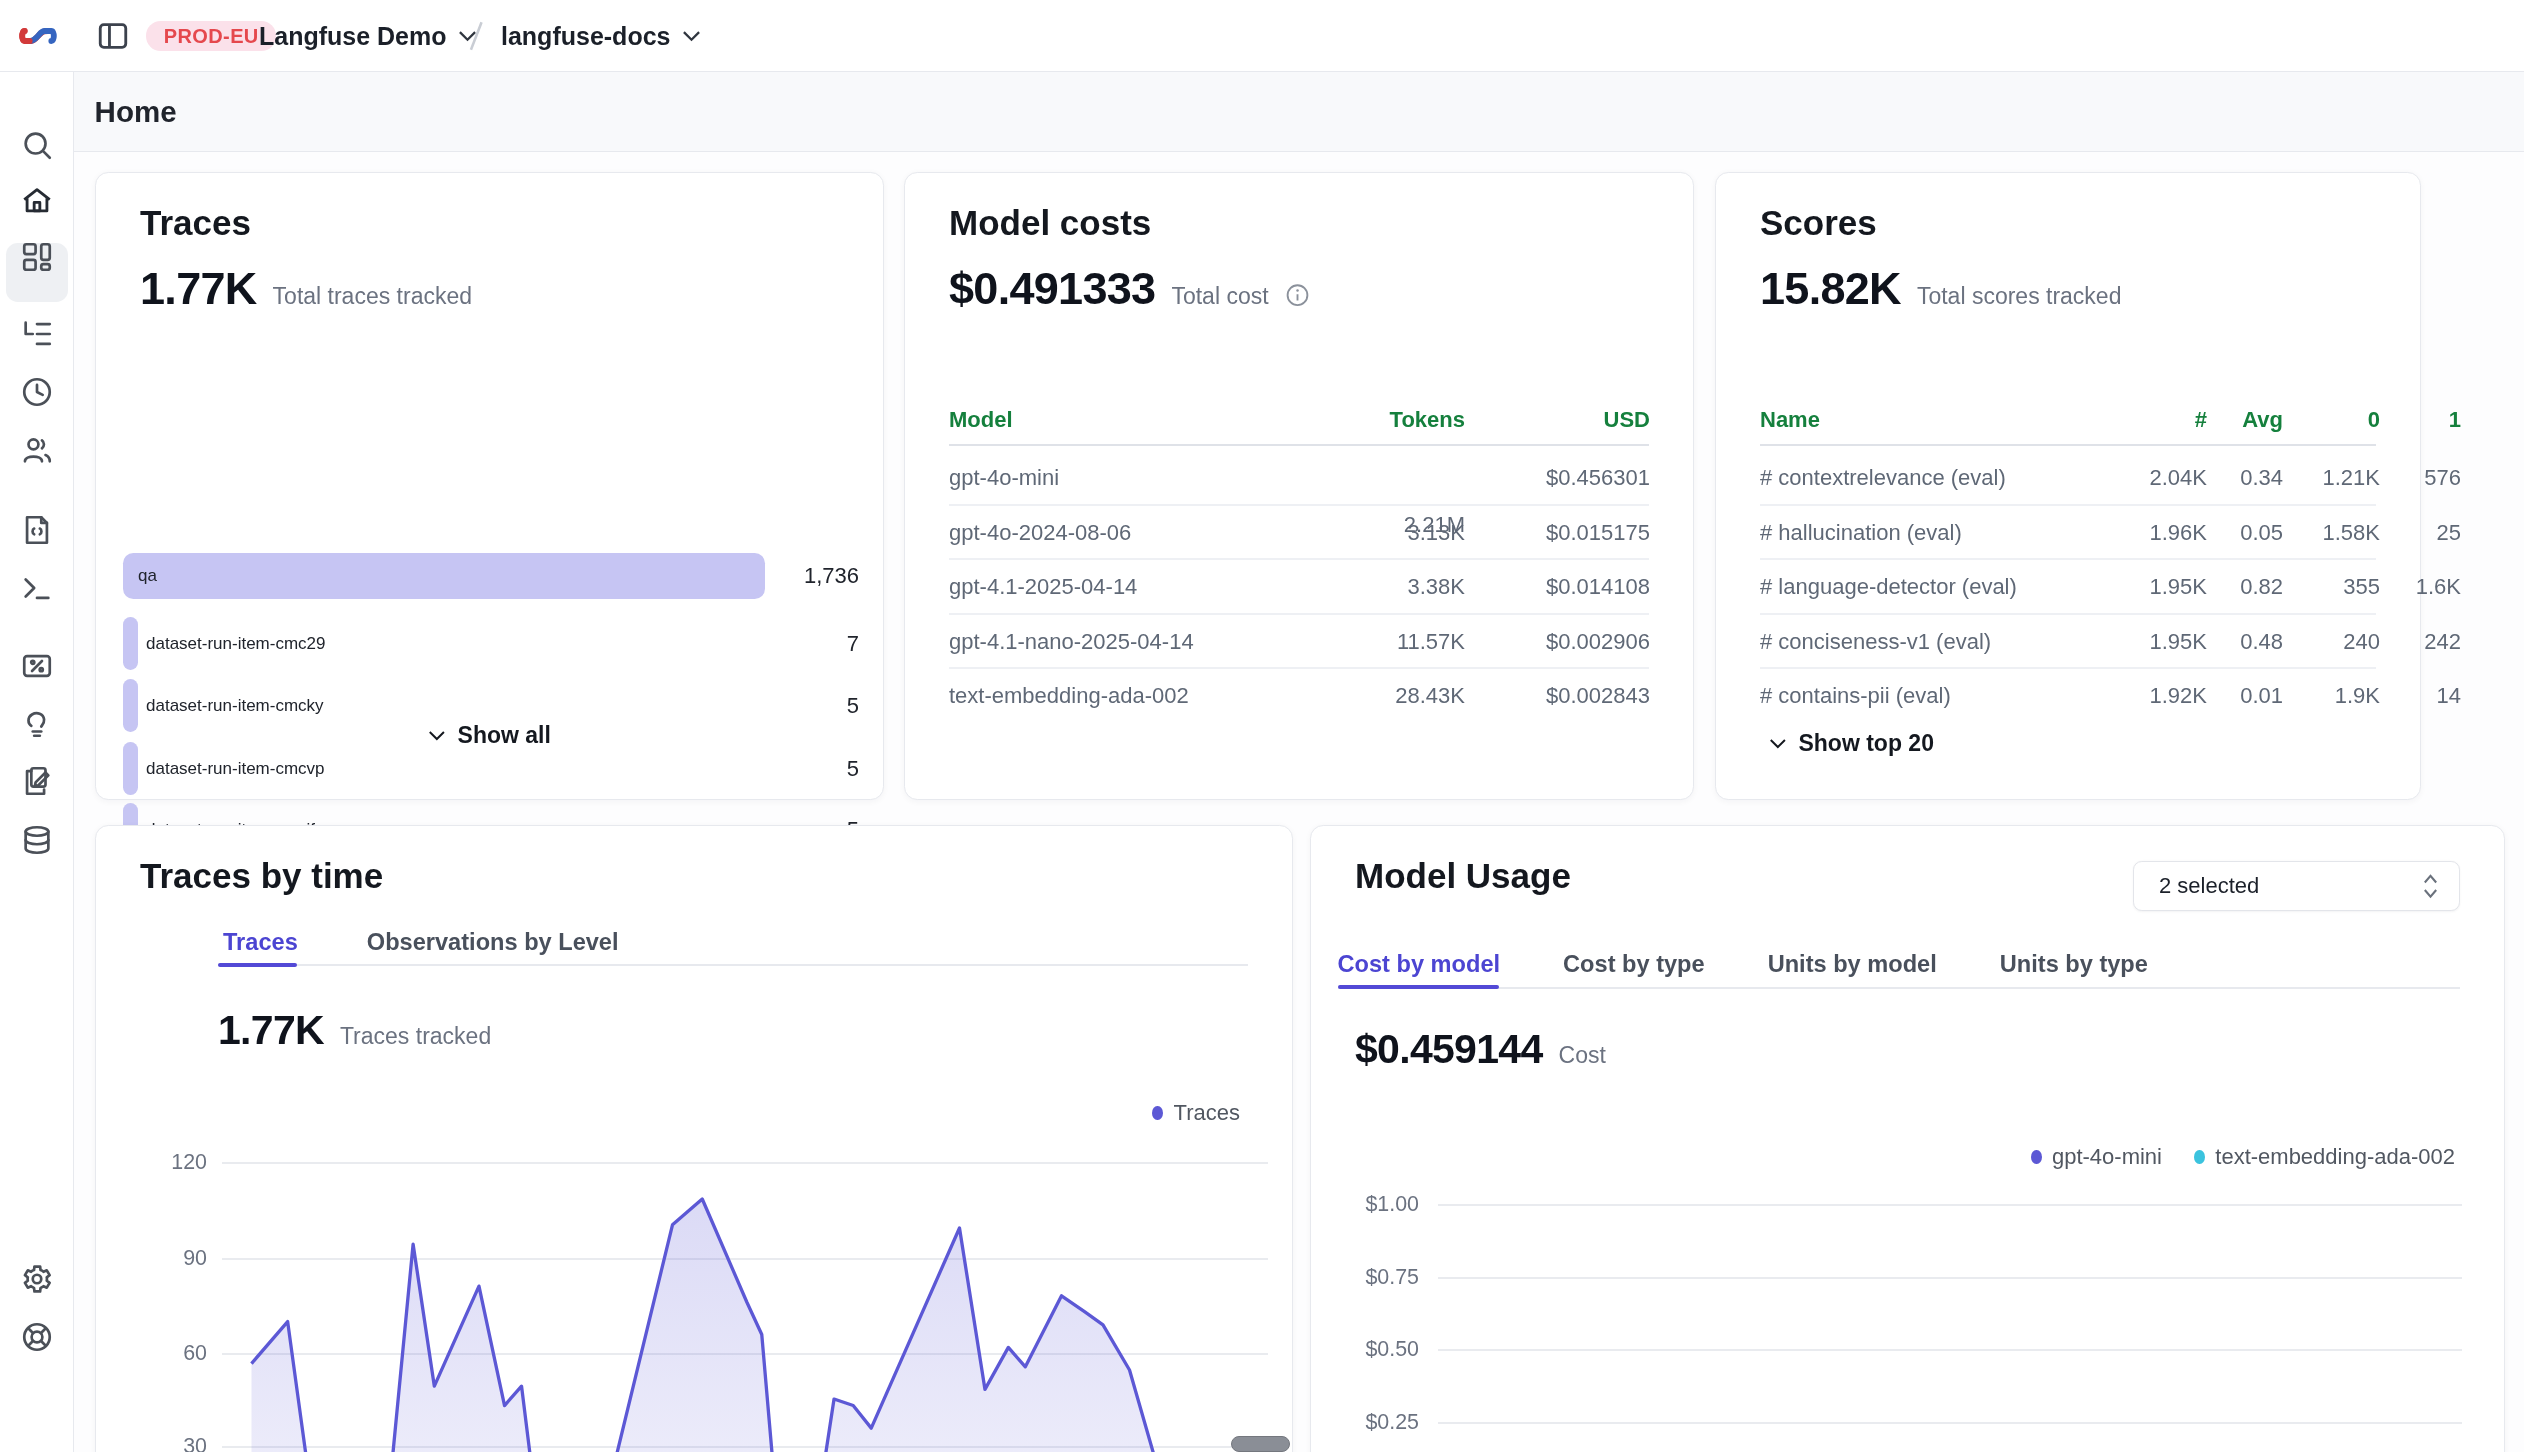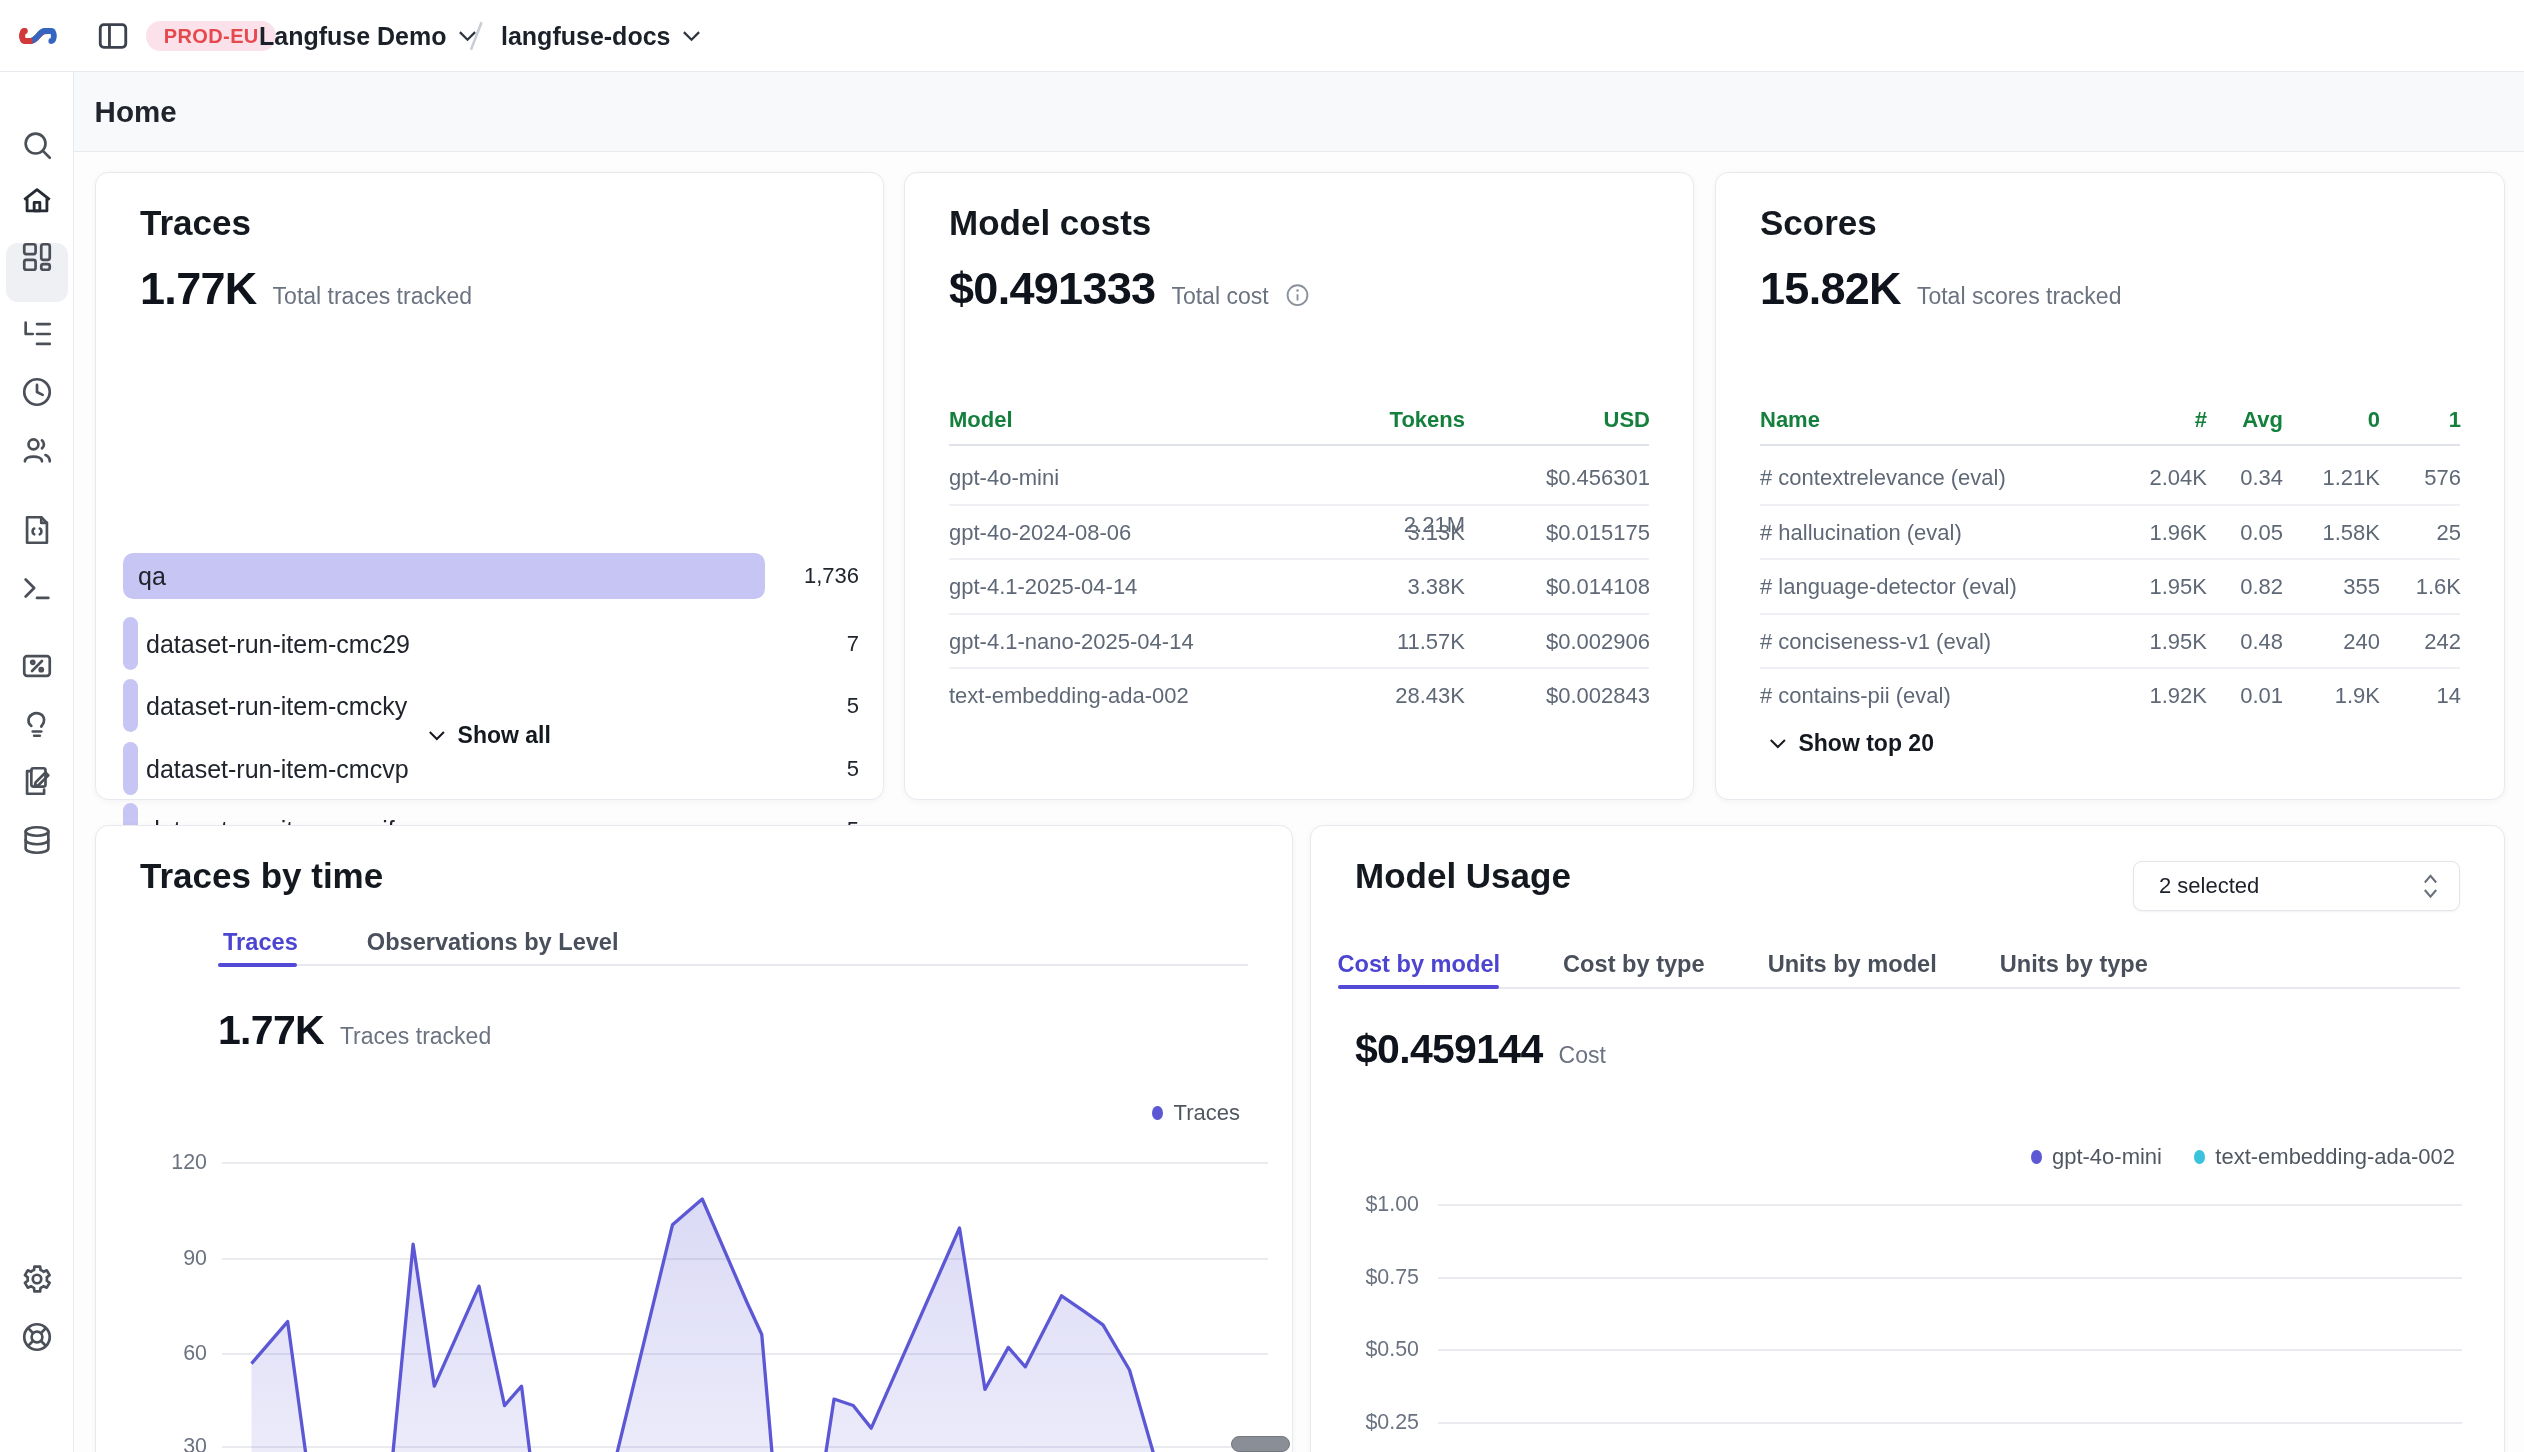--- a/index.html
+++ b/index.html
@@ -31,34 +31,34 @@
   
   .page-band { position:absolute; left:74px; top:72px; width:2451px; height:80px; background:#f8f9fb;
                border-bottom:1.5px solid #e7e9ee; display:flex; align-items:center; }
   .page-title { margin-left:20.6px; font-size:29.5px; font-weight:700; color:#20242c; }
 
   
   .card { position:absolute; background:#ffffff; border:1.5px solid #e7e9ee; border-radius:13.3px;
           box-shadow:0 1.5px 5.9px rgba(20,24,40,.04); }
   #card-traces      { left:95px;  top:172px;  width:789px; height:628px; }
   #card-model-costs { left:904px; top:172px;  width:790px; height:628px; }
-  #card-scores      { left:1715px; top:172px;  width:790px; height:628px; }
+  #card-scores      { left:1715px; top:172px;  width:706px; height:628px; }
   #card-traces-time { left:95px;  top:825px; width:1198px; height:722px; }
   #card-model-usage { left:1310px; top:825px; width:1195px; height:722px; }
 
   .card-title { position:absolute; left:44px; top:29.5px; font-size:35px; font-weight:700; color:#14181f; }
   .metric-row { position:absolute; left:44px; display:flex; align-items:baseline; gap:16px; }
   .metric-num { font-size:45px; font-weight:700; color:#0f131c; letter-spacing:-0.7px; }
   .metric-label { font-size:23px; color:#6b7280; }
 
   
   .tlist { position:absolute; left:0; top:380px; width:789px; }
   .trow { position:absolute; left:0; width:789px; cursor:pointer; }
   .tbar { position:absolute; background:#c6c5f3; }
-  .trow .label { position:absolute; font-size:25px; color:#20242c; }
+  .trow .label { position:absolute; font-size:17px; color:#20242c; }
   .trow .count { position:absolute; right:26px; font-size:22px; color:#20242c; text-align:right; }
 
   .show-link { position:absolute; left:0; width:100%; display:flex; justify-content:center; align-items:center;
                gap:11.8px; font-size:23px; font-weight:600; color:#14181f; cursor:pointer; }
   .show-link.left { justify-content:flex-start; padding-left:53px; }
 
   
   .thead span, .trowline span { position:absolute; font-size:22px; }
   .thead span { font-weight:600; color:#15803d; }
   .tdivider { position:absolute; height:1.5px; background:#dfe2e8; left:44px; right:44px; }

